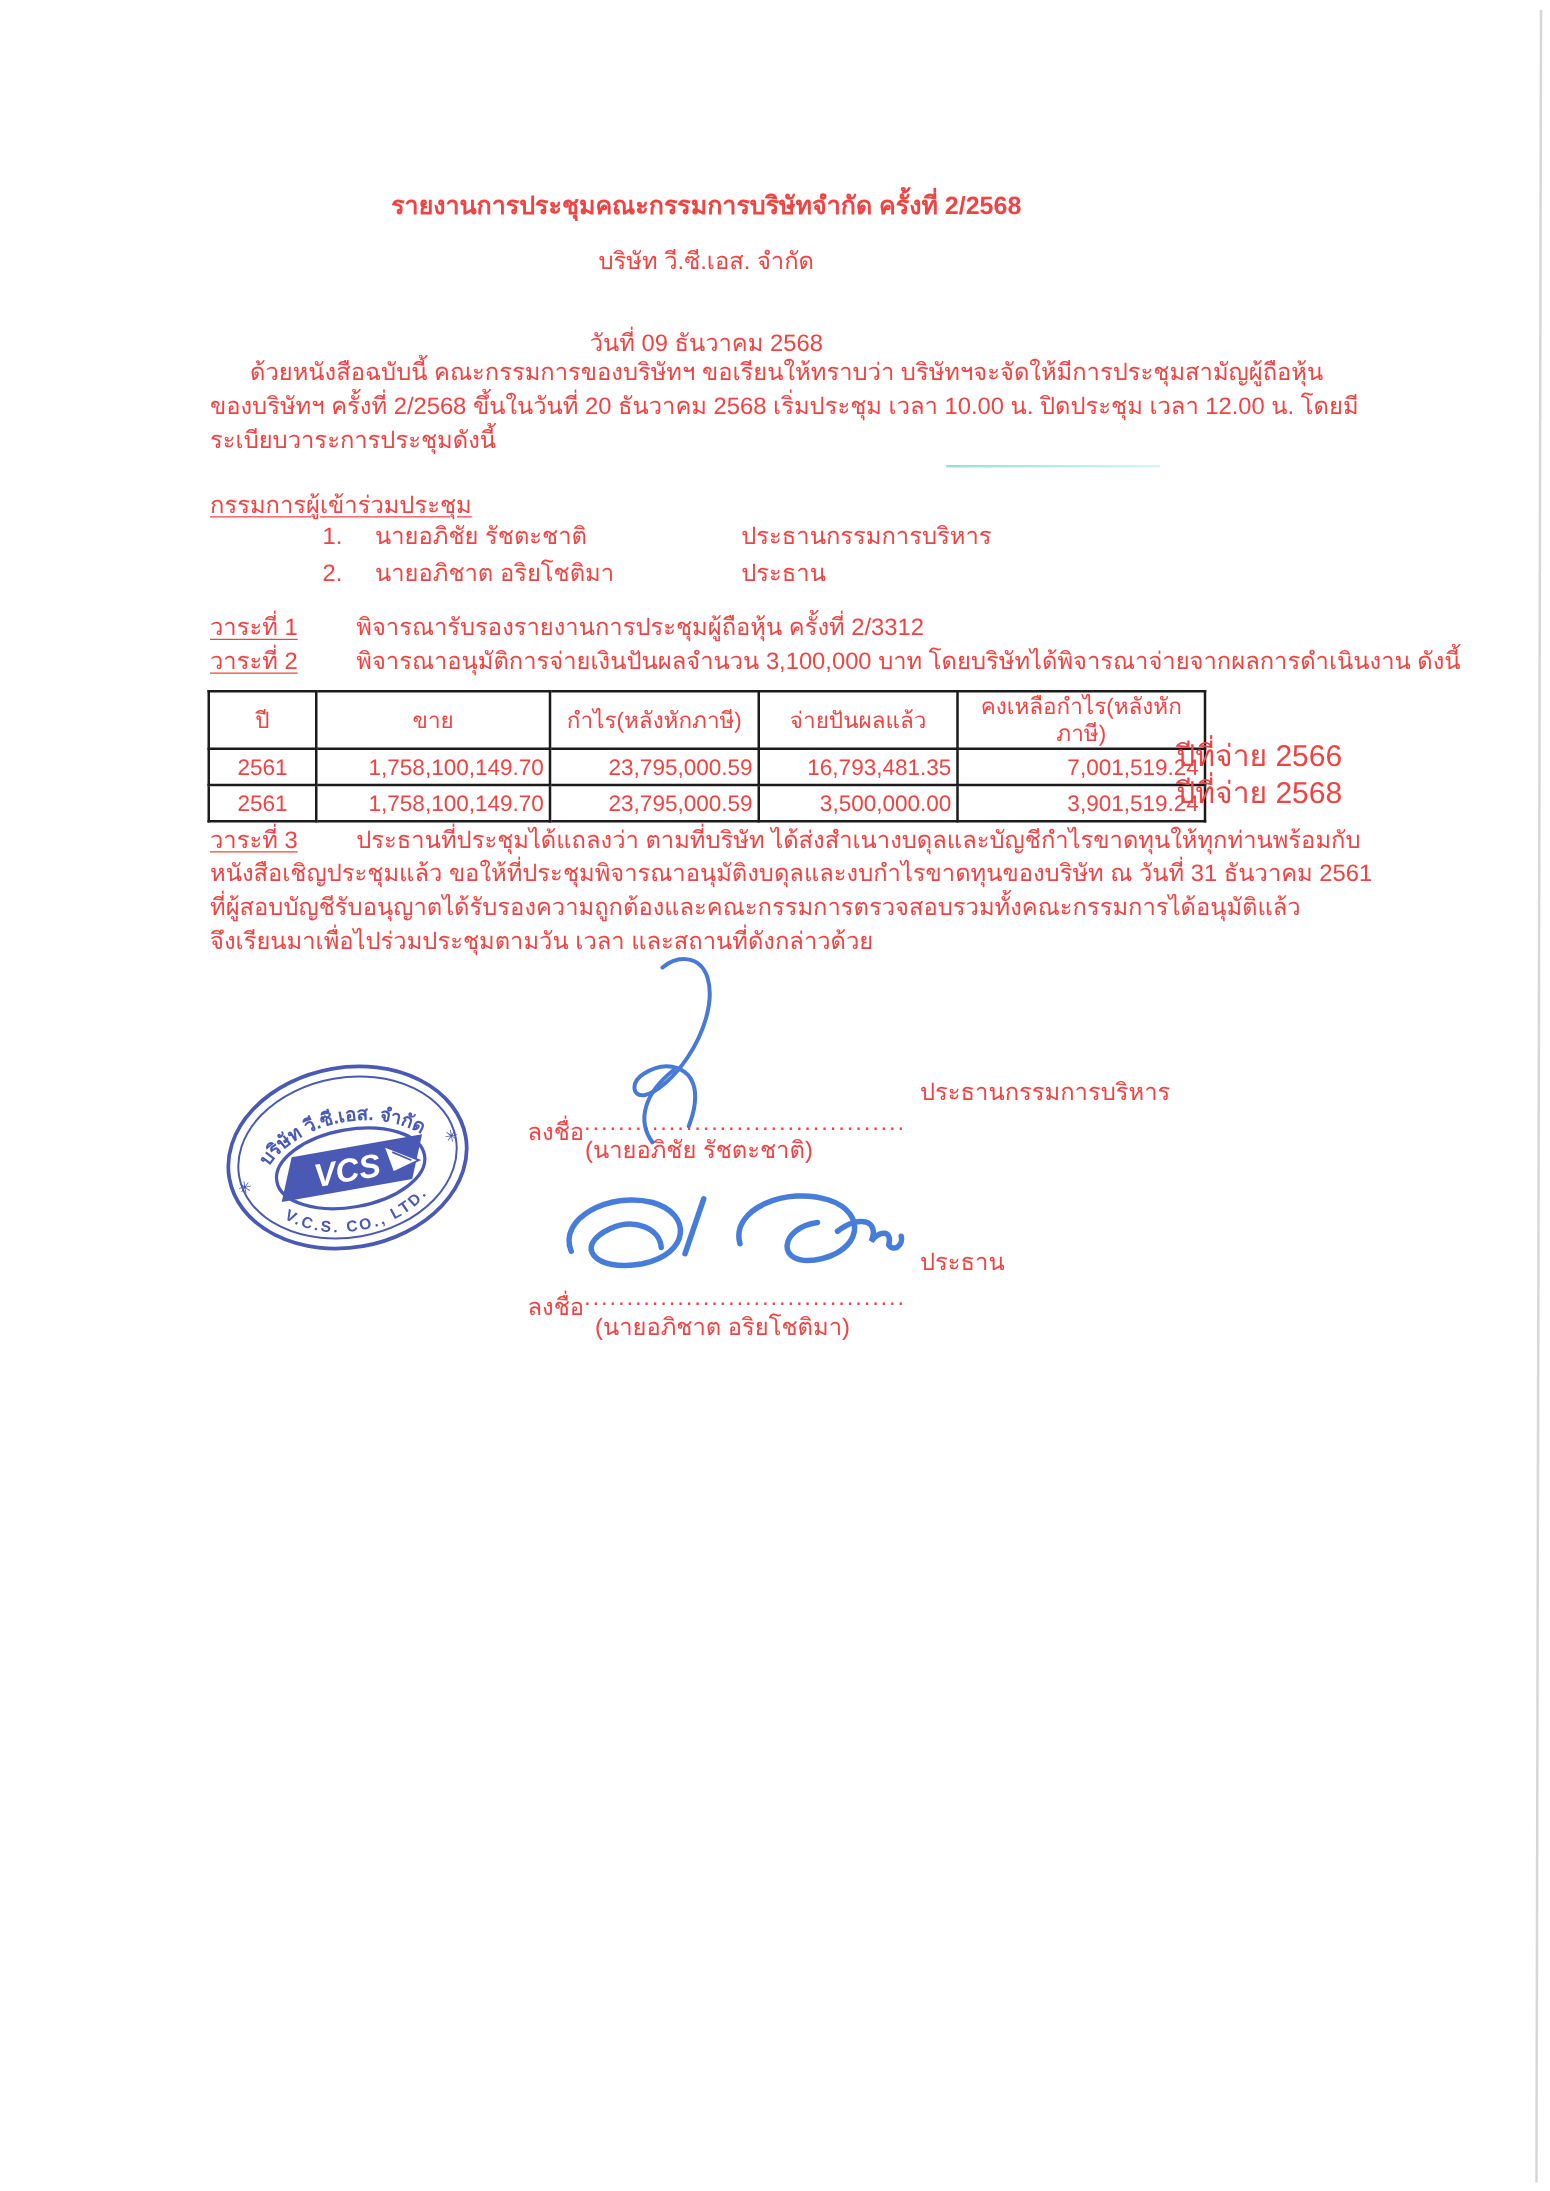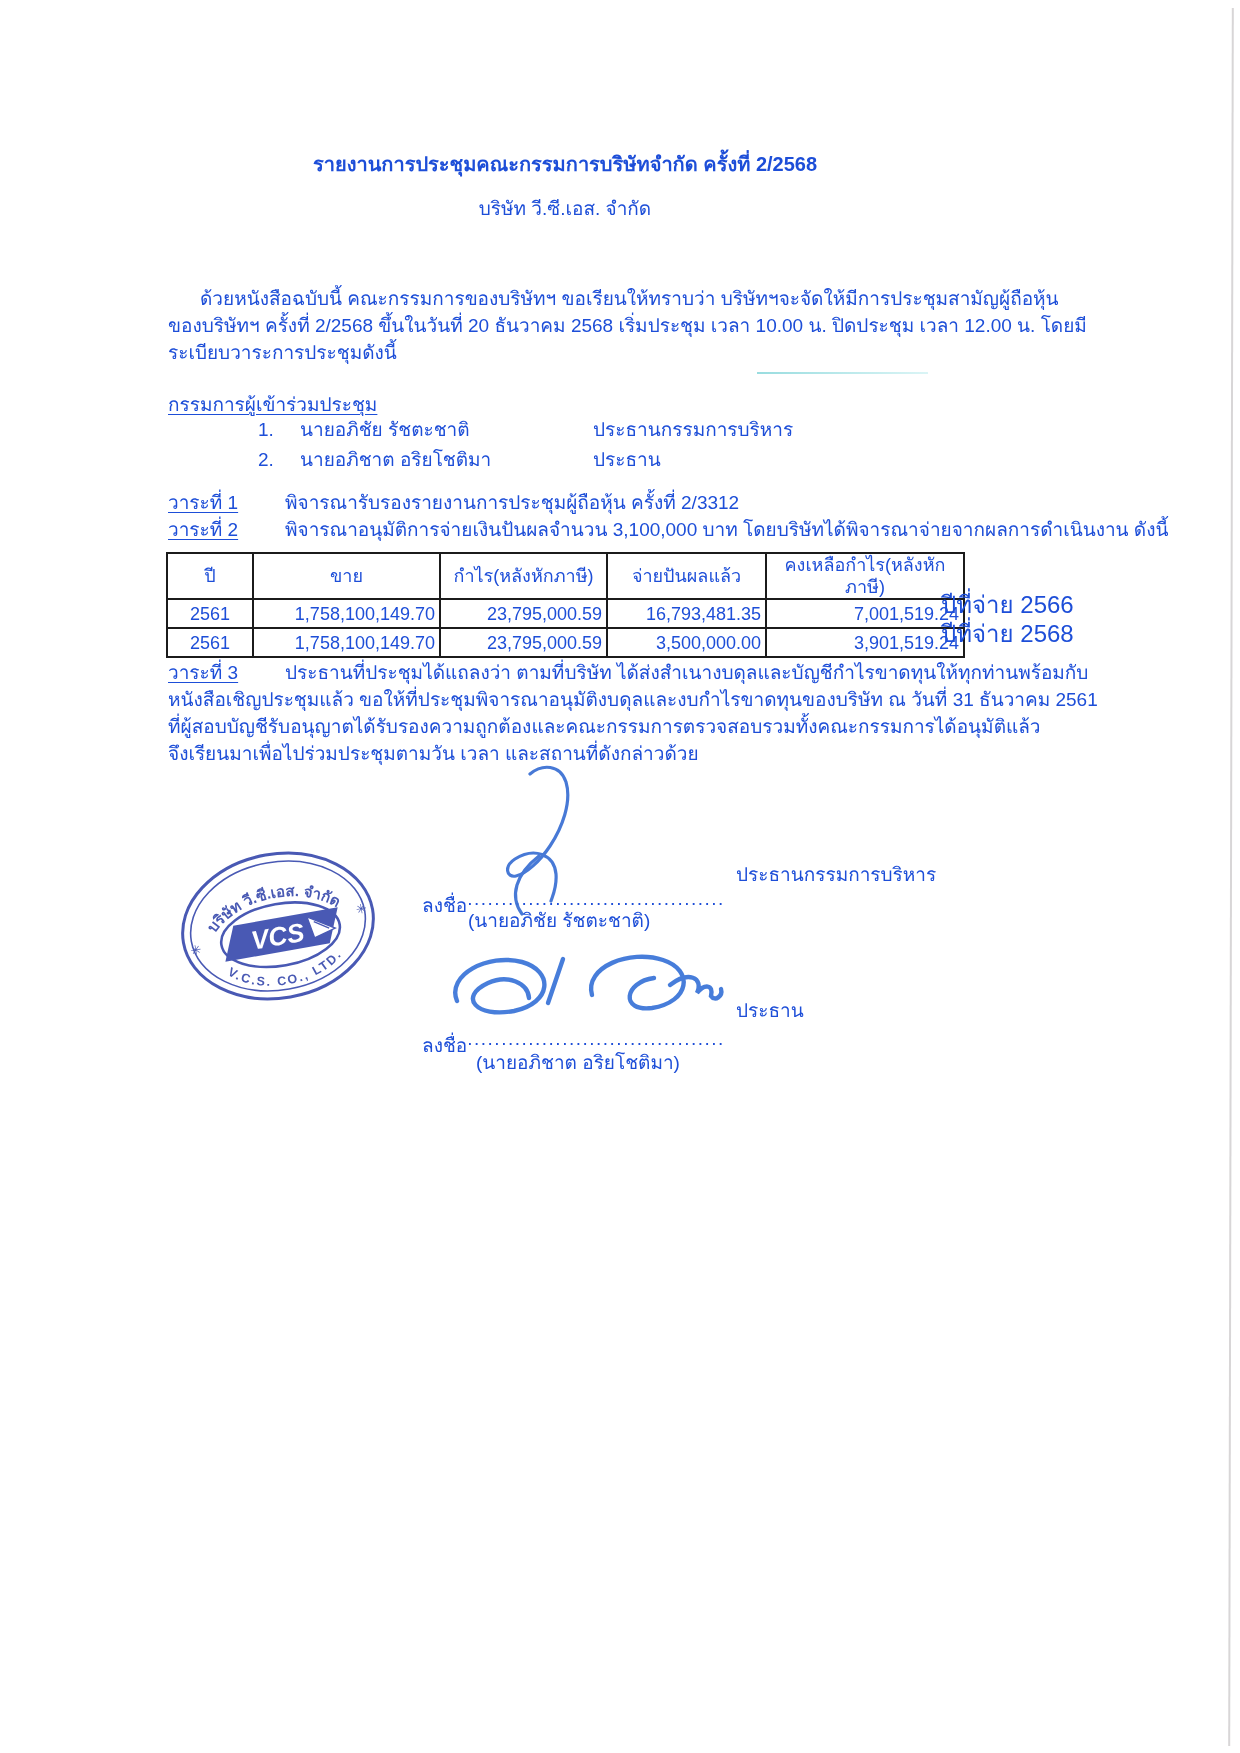--- a/index.html
+++ b/index.html
@@ -1,21 +1,21 @@
 <!DOCTYPE html>
 <html><head>
 <meta charset="utf-8">
 <style>
   html,body{margin:0;padding:0;background:#e8e8e8;}
   .page{
     position:relative;
     width:1240px;height:1753px;
     background:#ffffff;
     font-family:"Liberation Sans", sans-serif;
-    color:#1d4ed8;
+    color:#ef4444;
     font-size:19px;
     overflow:hidden;
   }
   .ln{position:absolute;white-space:nowrap;line-height:26px;}
   .center-block{position:absolute;left:168px;width:794px;text-align:center;white-space:nowrap;}
   .title{font-weight:bold;font-size:20px;}
   .u{text-decoration:underline;text-underline-offset:3px;}
   
   .divtable{position:absolute;left:166px;top:552px;border-collapse:collapse;font-size:18px;}
   .divtable td{border:2px solid #1b1b1b;height:27px;padding:0 4px;line-height:22px;}
@@ -32,20 +32,21 @@
   .edge-line{position:absolute;left:1230px;top:8px;width:2px;height:1738px;
     background:rgba(158,152,156,0.4);transform:rotate(0.12deg);}
 </style>
 </head>
 <body>
 
 <div class="page">
 
   <div class="center-block title" style="top:148px">รายงานการประชุมคณะกรรมการบริษัทจำกัด ครั้งที่ 2/2568</div>
   <div class="center-block" style="top:193px">บริษัท วี.ซี.เอส. จำกัด</div>
+  <div class="center-block" style="top:259px">วันที่  09 ธันวาคม 2568</div>
 
   <div class="ln" style="left:200px;top:286px">ด้วยหนังสือฉบับนี้ คณะกรรมการของบริษัทฯ ขอเรียนให้ทราบว่า บริษัทฯจะจัดให้มีการประชุมสามัญผู้ถือหุ้น</div>
   <div class="ln" style="left:168px;top:313px">ของบริษัทฯ ครั้งที่ 2/2568 ขึ้นในวันที่ 20 ธันวาคม 2568 เริ่มประชุม เวลา 10.00 น. ปิดประชุม เวลา 12.00 น. โดยมี</div>
   <div class="ln" style="left:168px;top:340px">ระเบียบวาระการประชุมดังนี้</div>
 
   <div class="ln u" style="left:168px;top:392px">กรรมการผู้เข้าร่วมประชุม</div>
 
   <div>
     <span class="ln" style="left:258px;top:417px">1.</span>
     <span class="ln" style="left:300px;top:417px">นายอภิชัย รัชตะชาติ</span>

